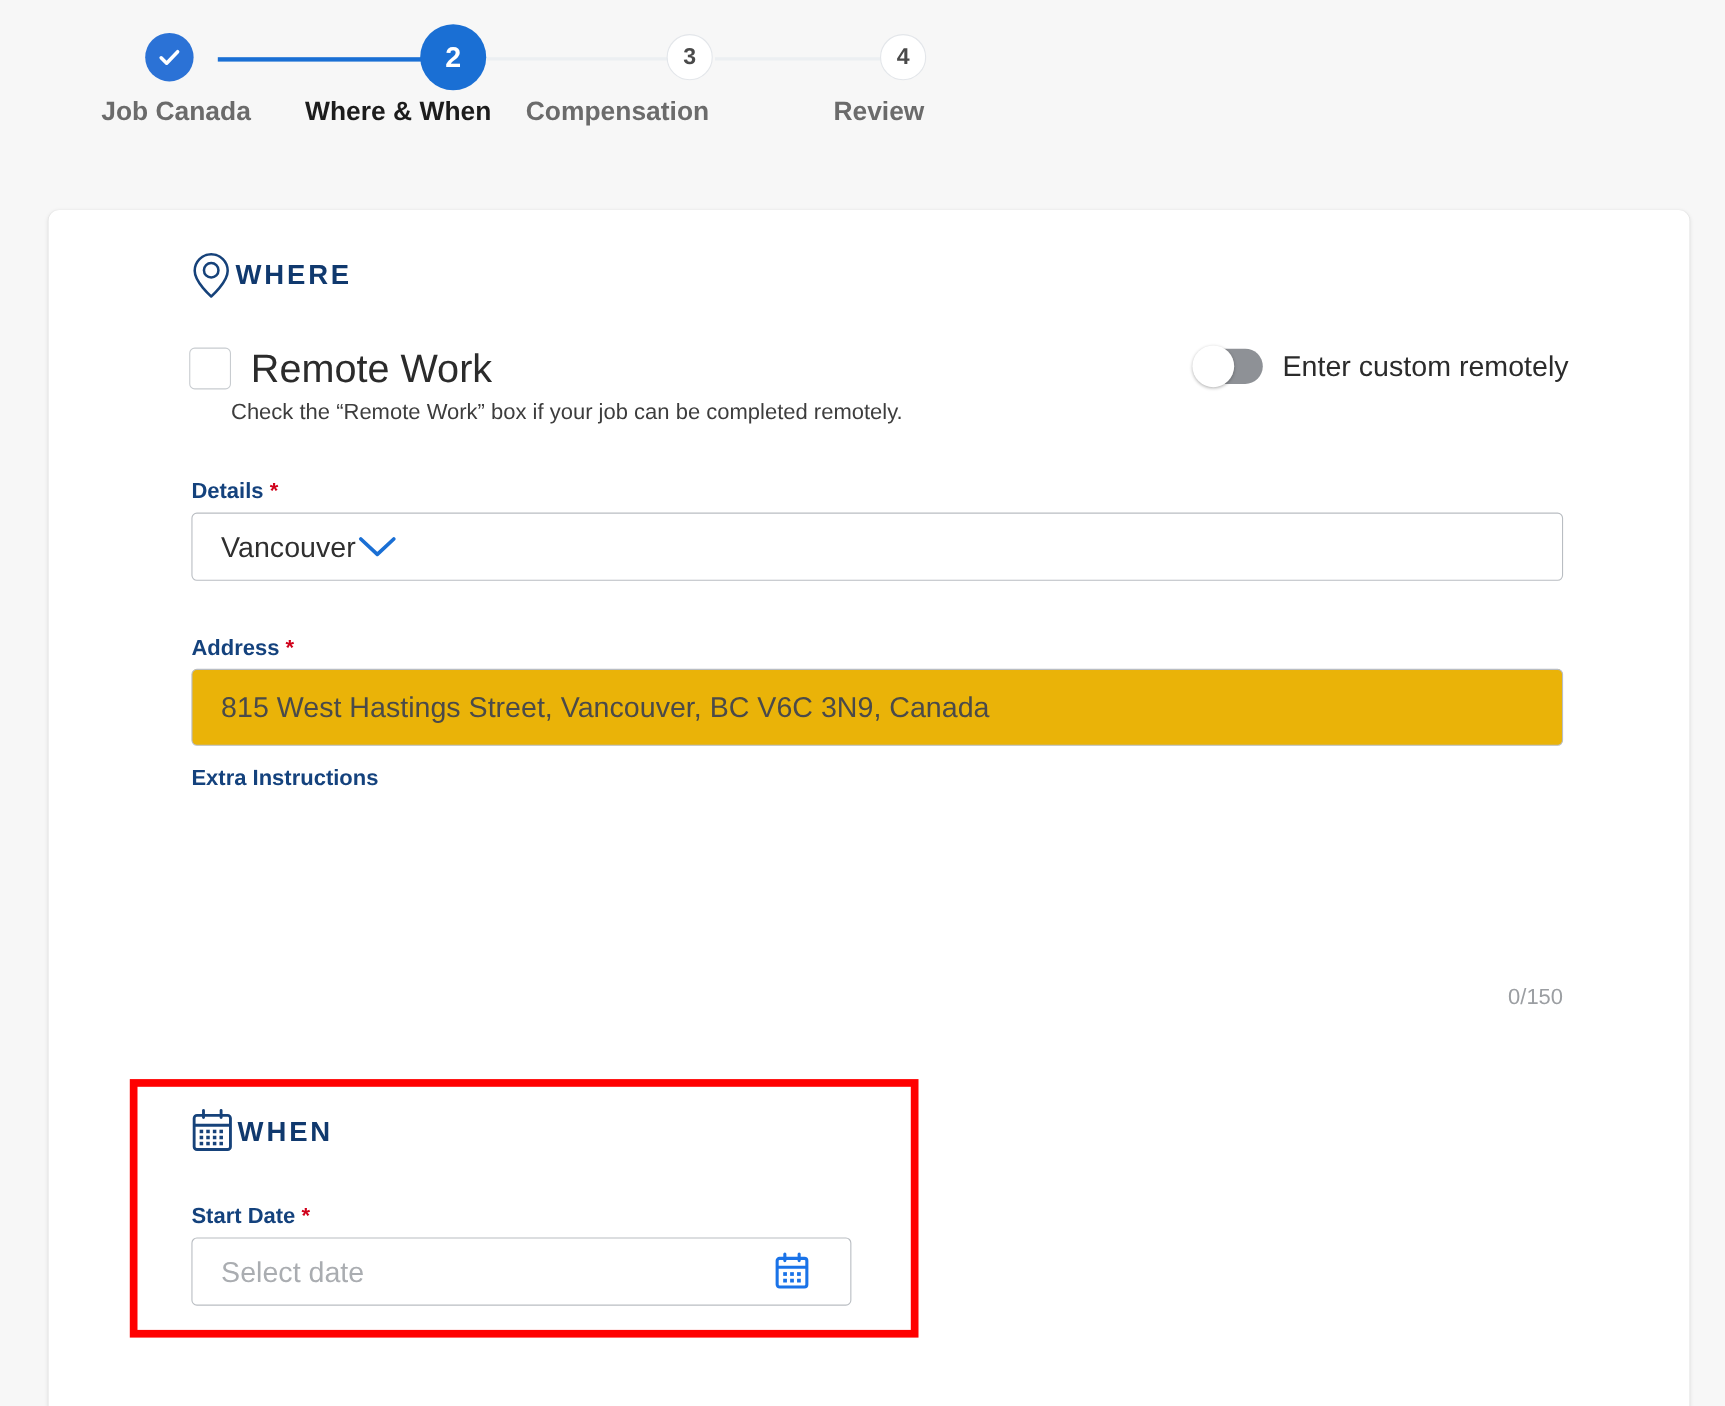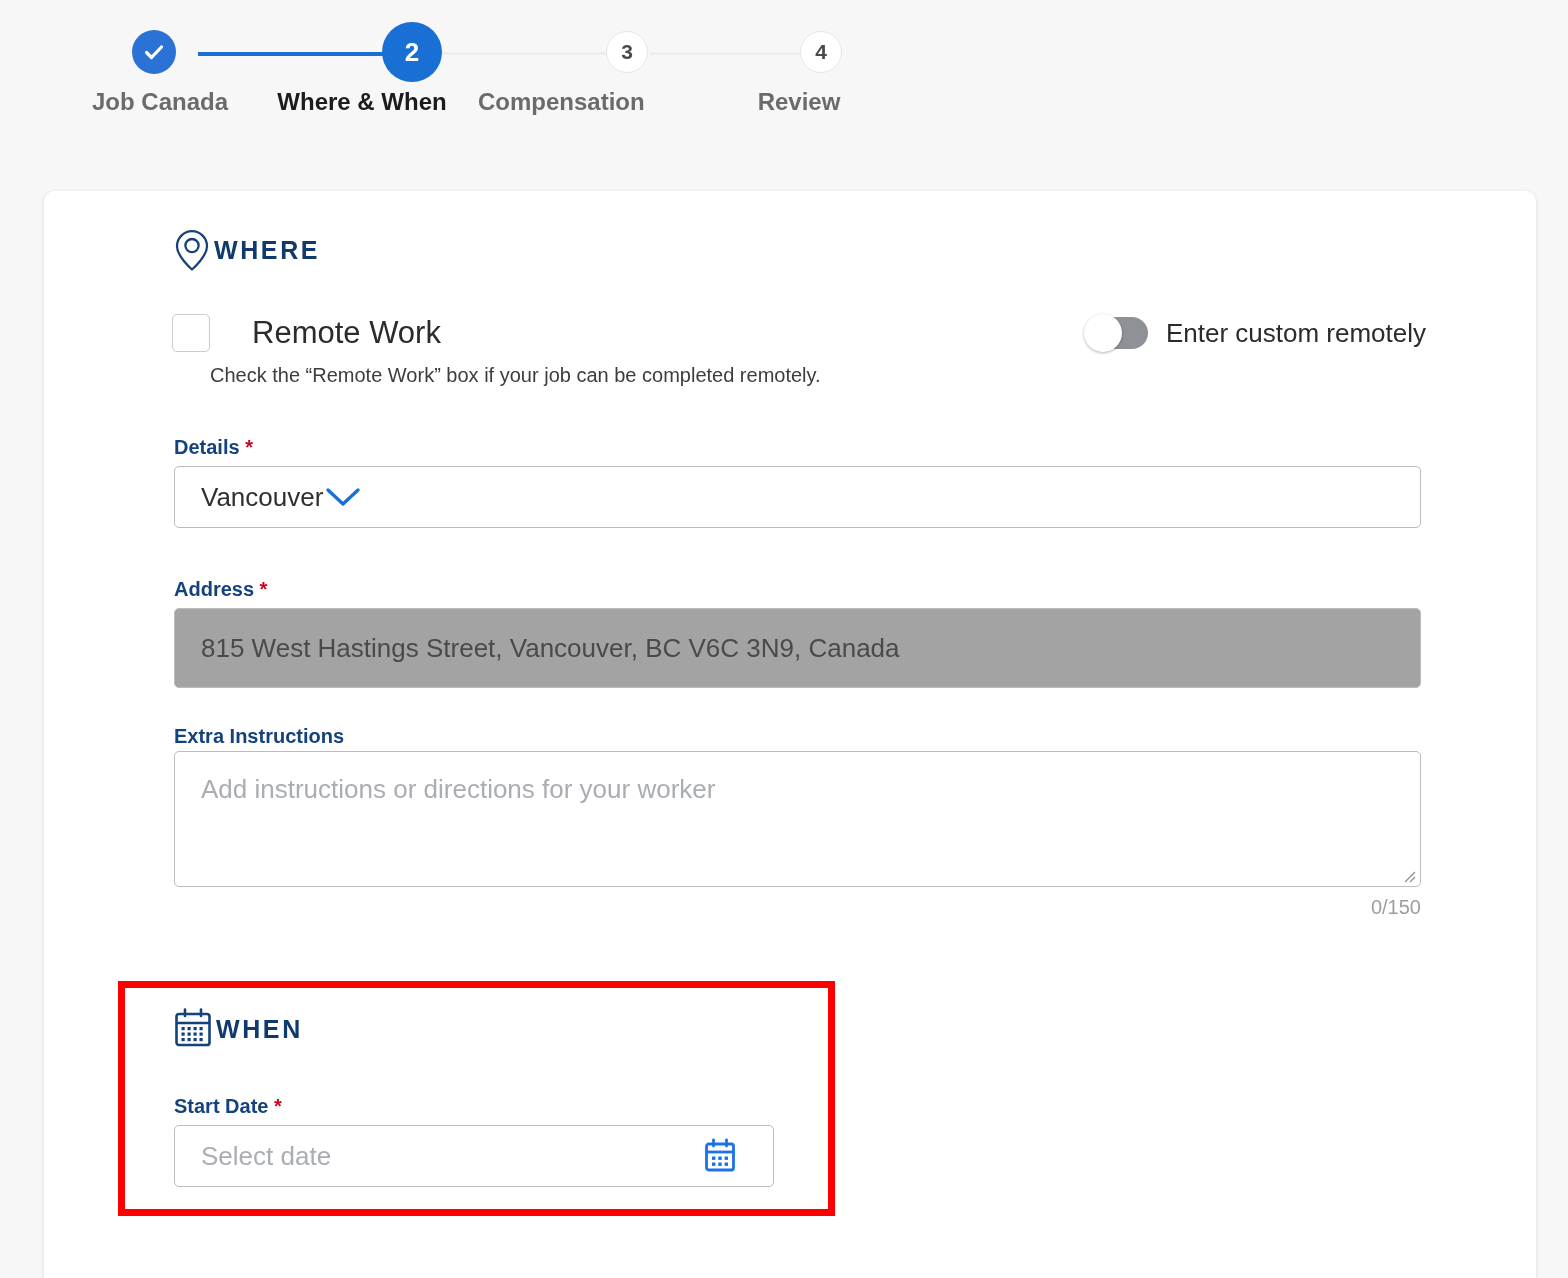--- a/index.html
+++ b/index.html
@@ -127,21 +127,21 @@
     position: absolute;
     left: 128px; top: 123px;
     display: flex; align-items: center; gap: 18px;
   }
   .checkbox {
     width: 38px; height: 38px;
     border: 1.4px solid #c8ccd0;
     border-radius: 5px;
     background: #fff;
   }
-  .chk-label { font-size: 31px; color: #2b2b2b; margin-left: 24px; }
+  .chk-label { font-size: 36px; color: #2b2b2b; }
   .chk-help {
     position: absolute;
     left: 166px; top: 173px;
     font-size: 20px;
     color: #3d3d3d;
   }
 
   
   .toggle-row {
     position: absolute;
@@ -185,27 +185,27 @@
   }
   .f-location {
     top: 275px; height: 62px;
     padding: 0 20px 0 26px;
     justify-content: flex-start;
   }
   .f-location-val { font-size: 26px; color: #2f2f2f; }
 
   .f-address-lbl { position:absolute; left:130px; top:387px; }
   .f-address {
-    top: 417px; height: 80px;
-    background: #a3a3a3;
+    top: 417px; height: 70px;
+    background: #eab308;
     padding-left: 26px;
   }
   .f-address-val { font-size: 26px; color: #4a4a4a; }
 
-  .f-extra-lbl { position:absolute; left:130px; top:506px;margin-top:28px; }
+  .f-extra-lbl { position:absolute; left:130px; top:506px; }
   .textarea-box {
     position: absolute;
     left: 130px; top: 560px;
     width: 1247px; height: 136px;
     border: 1.2px solid #b9bdc2;
     border-radius: 5px;
     background: #fff;
   }
   .ta-placeholder {
     position: absolute;
@@ -324,26 +324,20 @@
 
   <div class="field-label f-address-lbl">
     <span>Address</span>
     <span class="req">*</span>
   </div>
   <div class="input-box f-address">
     <span class="f-address-val">815 West Hastings Street, Vancouver, BC V6C 3N9, Canada</span>
   </div>
 
   <div class="field-label f-extra-lbl">Extra Instructions</div>
-  <div class="textarea-box">
-    <span class="ta-placeholder">Add instructions or directions for your worker</span>
-    <svg class="resize-grip" viewBox="0 0 16 16">
-      <path d="M14 4 L4 14 M14 9 L9 14" fill="none" stroke="#8d9095" stroke-width="1.3"></path>
-    </svg>
-  </div>
   <div class="counter">0/150</div>
 
   <div class="section-head when-head">
     <svg width="42" height="44" viewBox="0 0 42 44">
       <rect x="4.5" y="7" width="33" height="31" rx="2.6" fill="none" stroke="#16427a" stroke-width="2.6"></rect>
       <line x1="4.5" y1="16" x2="37.5" y2="16" stroke="#16427a" stroke-width="2.6"></line>
       <line x1="13" y1="2.5" x2="13" y2="9" stroke="#16427a" stroke-width="2.6" stroke-linecap="round"></line>
       <line x1="29" y1="2.5" x2="29" y2="9" stroke="#16427a" stroke-width="2.6" stroke-linecap="round"></line>
       <g fill="#16427a">
         <rect x="9.5" y="20" width="3.2" height="3.2"></rect>

